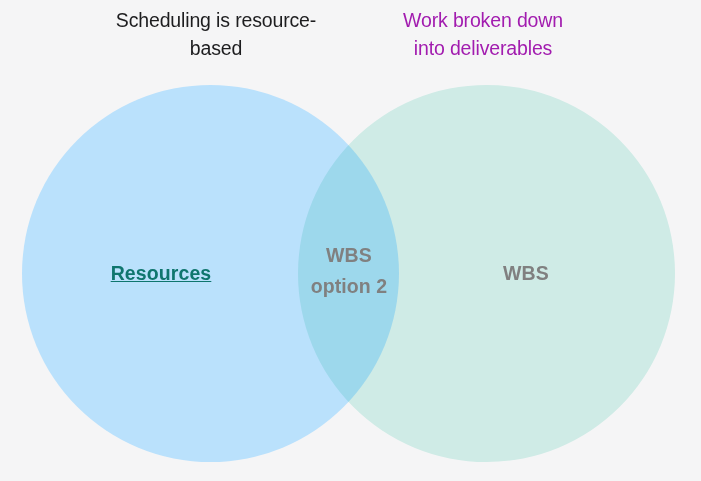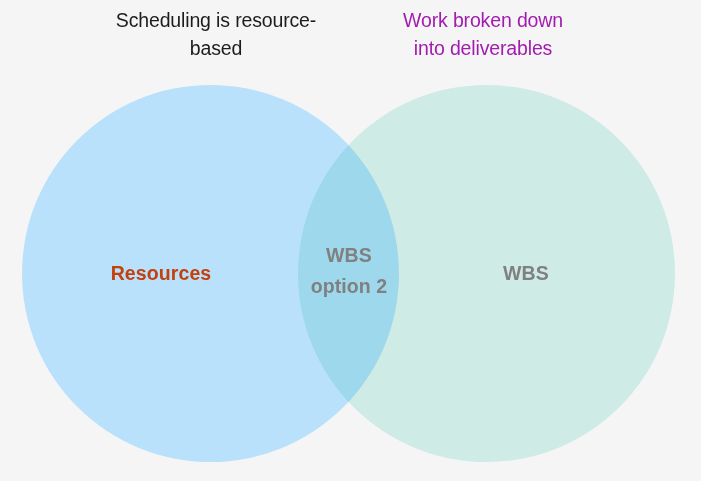--- a/index.html
+++ b/index.html
@@ -94,20 +94,20 @@
   <div class="heading" id="heading-left" style="color: rgb(29, 29, 31);">Scheduling is resource-
 based</div>
 
   <div class="heading" id="heading-right" style="color: #a21caf;">Work broken down
 into deliverables</div>
 
   <div class="circle" id="circle-left" style="background: rgb(186, 225, 252);"></div>
 
   <div class="circle" id="circle-right" style="background: rgb(216, 245, 239);"></div>
 
-  <div class="region-label" id="label-left" style="color: #c2410c;">Resources</div>
+  <div class="region-label" id="label-left" style="color: #0f766e; text-decoration: underline;">Resources</div>
 
   <div class="region-label" id="label-overlap" style="color: rgb(128, 128, 128);">WBS
 option 2</div>
 
   <div class="region-label" id="label-right" style="color: rgb(128, 128, 128);">WBS</div>
 
 </div>
 
 </body></html>

